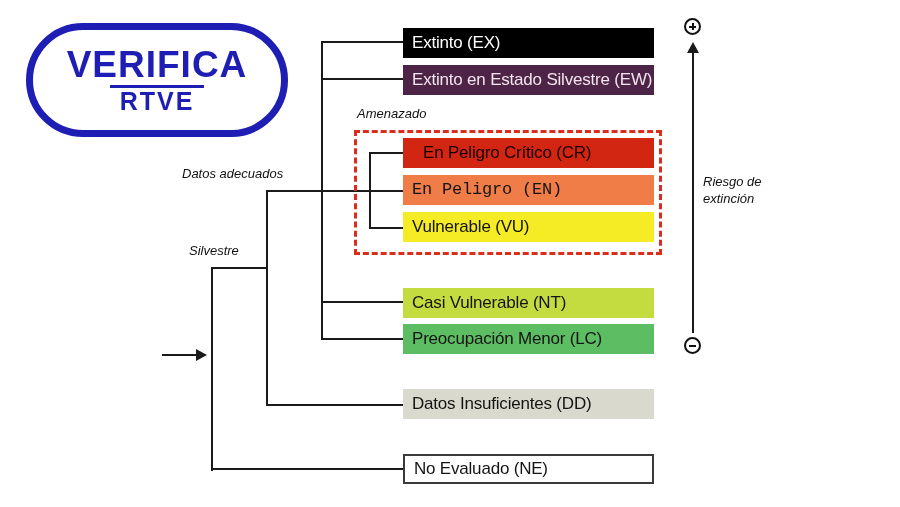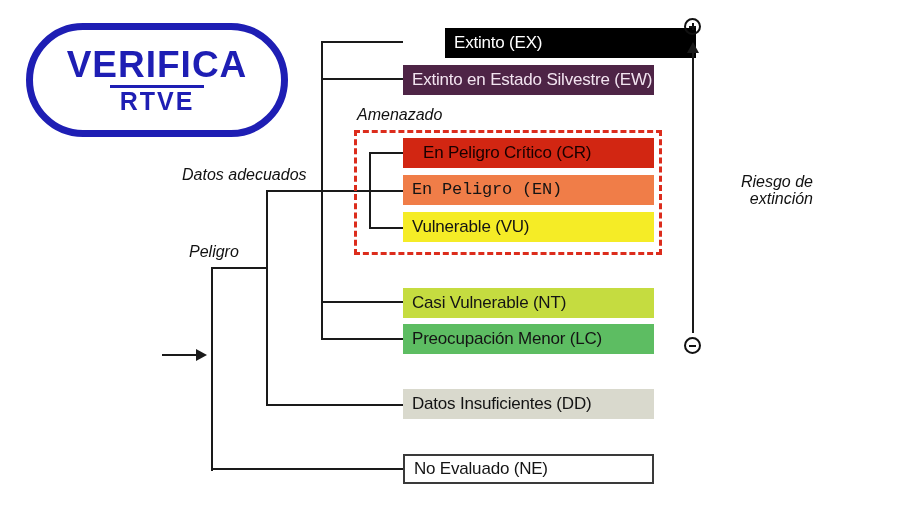--- a/index.html
+++ b/index.html
@@ -28,36 +28,36 @@
     position:absolute;width:0;height:0;
     border-left:6px solid transparent;border-right:6px solid transparent;
     border-bottom:11px solid #1a1a1a;
   }
   
   .cat-box{
     position:absolute;left:403px;width:251px;height:30px;box-sizing:border-box;
     font-size:17px;letter-spacing:-0.2px;line-height:30px;padding-left:9px;
     white-space:nowrap;overflow:hidden;
   }
-  .cat-ex{top:28px;margin-left:42px;}
+  .cat-ex{top:28px;}
   .cat-ew{top:65px;}
   .cat-cr{top:138px;}
   .cat-en{top:175px;}
   .cat-vu{top:212px;}
   .cat-nt{top:288px;}
   .cat-lc{top:324px;}
   .cat-dd{top:389px;}
   .cat-ne{top:454px;border:2px solid #3a3a3a;line-height:26px;}
   
   .threat-frame{
     position:absolute;left:354px;top:130px;width:308px;height:125px;
     border:3px dashed #DC2C1C;box-sizing:border-box;
   }
   
-  .flabel{position:absolute;font-style:italic;font-size:16px;color:#111;white-space:nowrap;text-align:right;}
+  .flabel{position:absolute;font-style:italic;font-size:13px;color:#111;white-space:nowrap;}
   .lbl-amenazado{left:357px;top:106px;}
   .lbl-datos{left:182px;top:166px;}
   .lbl-evaluado{left:189px;top:243px;}
   .lbl-riesgo{left:703px;top:173px;line-height:17px;white-space:normal;width:110px;}
   
   .sym-circle{
     position:absolute;width:17px;height:17px;border:2px solid #111;border-radius:50%;
     box-sizing:border-box;
   }
   .sym-plus{left:684px;top:18px;}
@@ -91,21 +91,21 @@
   <div class="tline" style="left:369px;top:152px;width:34px;height:2px;"></div>
   <div class="tline" style="left:369px;top:227px;width:34px;height:2px;"></div>
 
   <div class="tline" style="left:162px;top:354px;width:37px;height:2px;"></div>
   <div class="arrowhead-right" style="left:196px;top:349px;"></div>
 
   <div class="threat-frame"></div>
 
   <div class="flabel lbl-amenazado">Amenazado</div>
   <div class="flabel lbl-datos">Datos adecuados</div>
-  <div class="flabel lbl-evaluado">Peligro</div>
+  <div class="flabel lbl-evaluado">Silvestre</div>
   <div class="flabel lbl-riesgo">Riesgo de extinción</div>
 
   <div class="cat-box cat-ex" style="background-color: rgb(0, 0, 0); color: rgb(255, 255, 255);">Extinto (EX)</div>
   <div class="cat-box cat-ew" style="background-color: rgb(78, 36, 70); color: rgb(242, 228, 240);">Extinto en Estado Silvestre (EW)</div>
   <div class="cat-box cat-cr" style="background-color: rgb(210, 38, 18); color: rgb(24, 0, 0); padding-left: 20px;">En Peligro Crítico (CR)</div>
   <div class="cat-box cat-en" style="background-color: rgb(240, 125, 72); color: rgb(20, 20, 20); font-family: Liberation Mono, monospace;">En Peligro (EN)</div>
   <div class="cat-box cat-vu" style="background-color: rgb(245, 236, 38); color: rgb(20, 20, 20);">Vulnerable (VU)</div>
   <div class="cat-box cat-nt" style="background-color: rgb(197, 220, 64); color: rgb(20, 20, 20);">Casi Vulnerable (NT)</div>
   <div class="cat-box cat-lc" style="background-color: rgb(93, 189, 98); color: rgb(20, 20, 20);">Preocupación Menor (LC)</div>
   <div class="cat-box cat-dd" style="background-color: rgb(217, 217, 205); color: rgb(20, 20, 20);">Datos Insuficientes (DD)</div>

